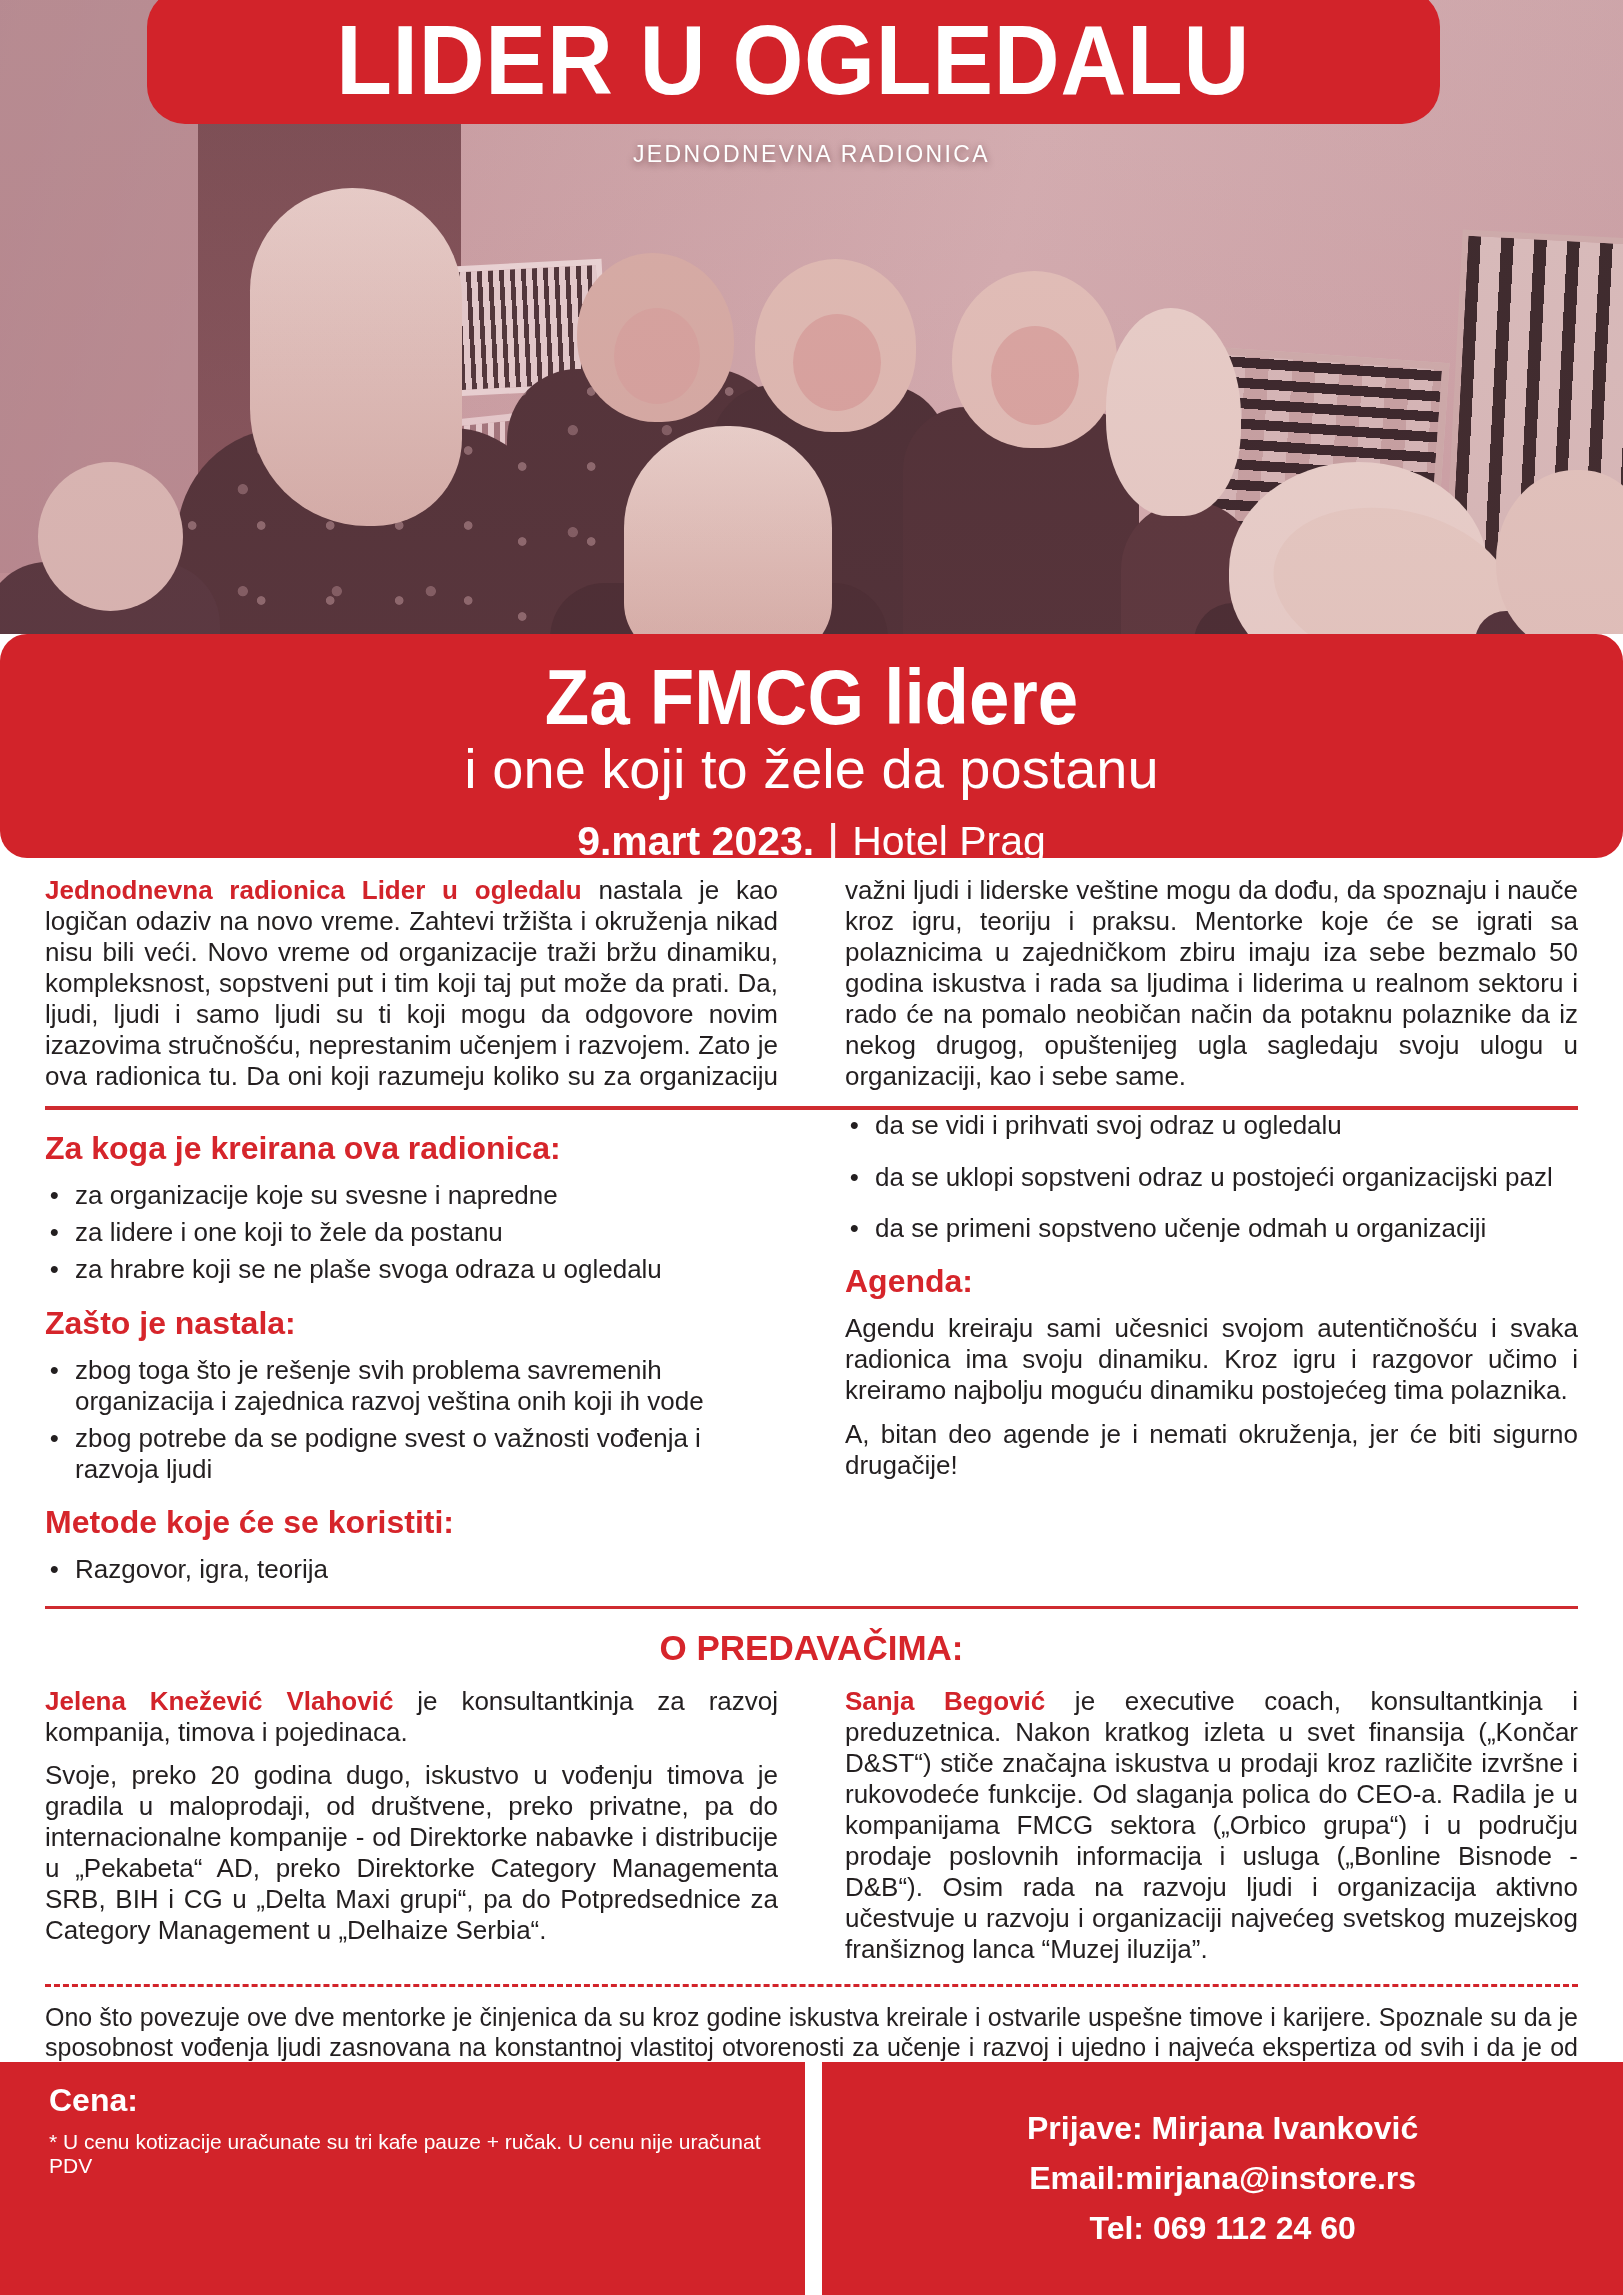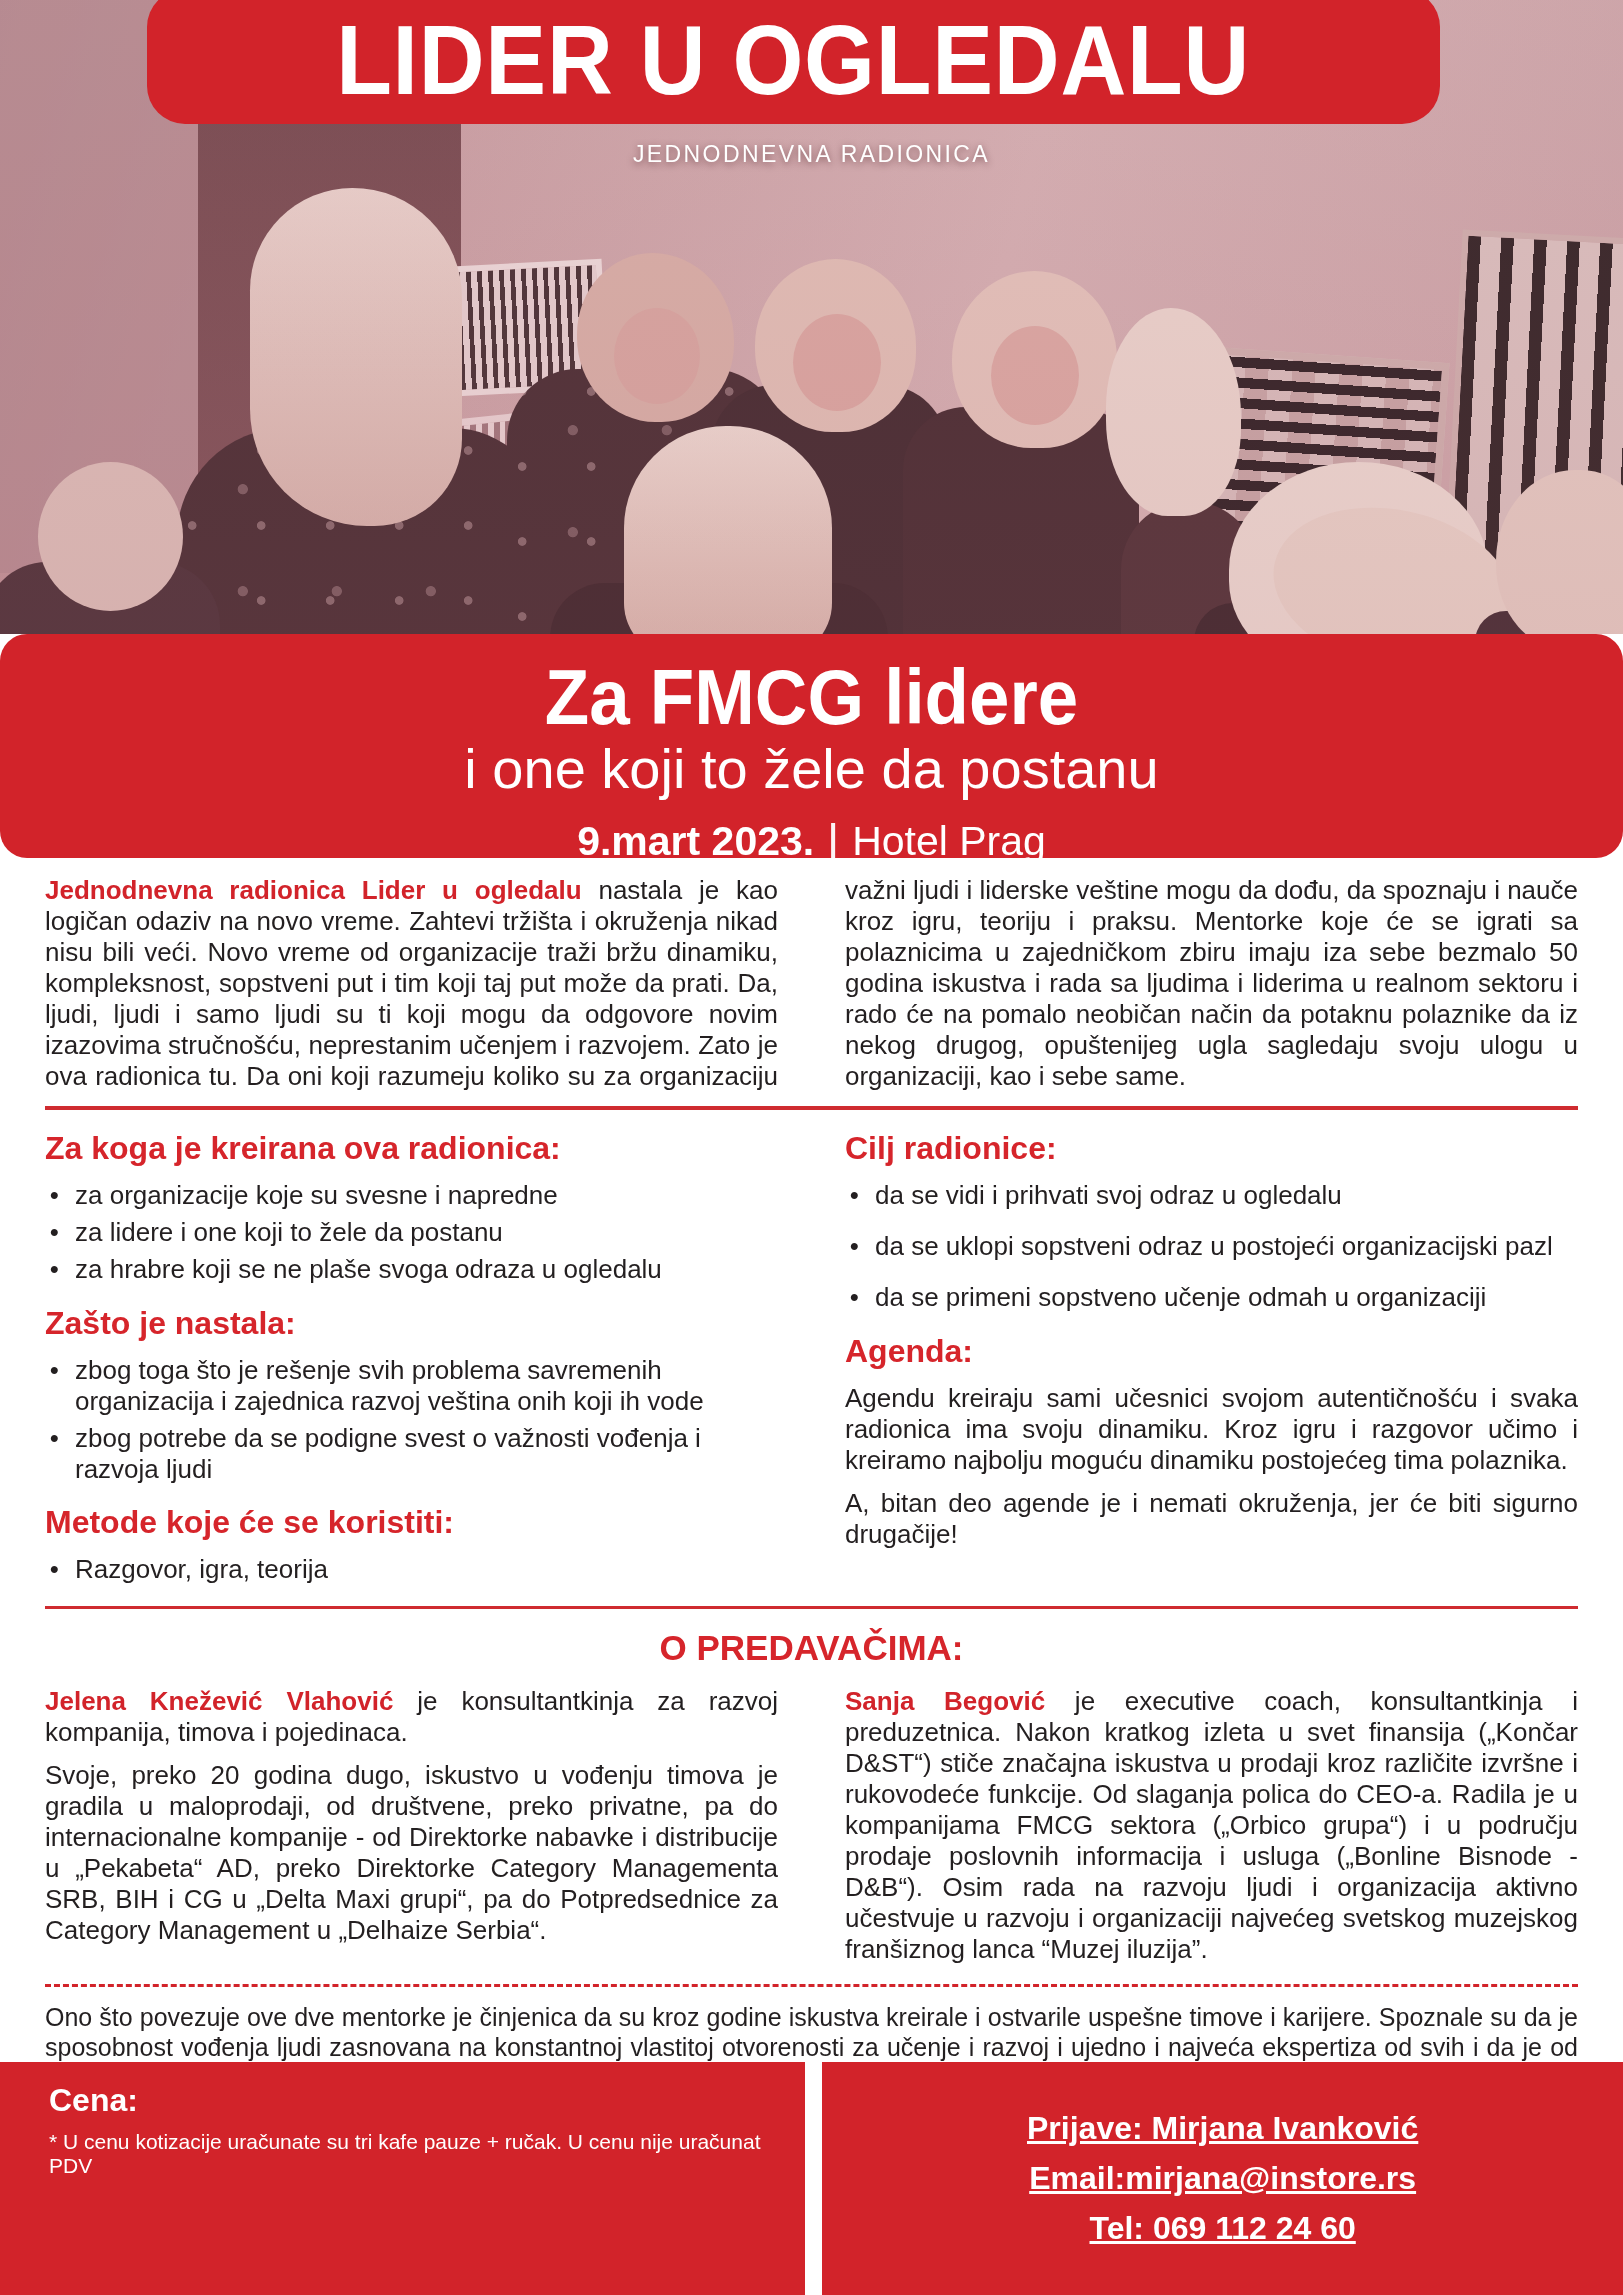--- a/index.html
+++ b/index.html
@@ -76,21 +76,21 @@
   ul.blist.spread li{margin-bottom:20.4px;}
   .para-gap{margin-top:12.6px;}
   .speakers-heading{color:#d6252b;font-size:35px;font-weight:700;text-align:center;margin:19px 0 17.3px 0;}
   .closing{font-size:25px;line-height:30px;text-align:justify;margin:15.7px 0 0 0;}
 
   
   .footer{flex:0 0 233px;height:233px;display:flex;margin-top:auto;}
   .f-left{width:805px;background:#d2232a;color:#fff;padding:20.4px 31px 0 49px;box-sizing:border-box;}
   .f-gap{width:17.3px;background:#ffffff;}
   .f-right{flex:1;background:#d2232a;color:#fff;display:flex;flex-direction:column;
-           align-items:center;justify-content:center;gap:13.4px;text-decoration:underline;}
+           align-items:center;justify-content:center;gap:13.4px;}
   .price-heading{font-size:32px;font-weight:700;margin-bottom:3px;}
   ul.prices{list-style:none;margin:0;padding:0;}
   ul.prices li{position:relative;padding-left:31px;font-size:29px;line-height:38px;font-weight:700;}
   ul.prices li::before{content:"•";position:absolute;left:3.1px;top:0;}
   .price-note{font-size:21px;font-weight:400;margin-top:11px;}
   .contact-line{font-size:32px;font-weight:700;}
 </style>
 </head>
 <body>
 
@@ -181,21 +181,20 @@
         <ul class="blist">
           <li>zbog toga što je rešenje svih problema savremenih organizacija i zajednica razvoj veština onih koji ih vode</li>
           <li>zbog potrebe da se podigne svest o važnosti vođenja i razvoja ljudi</li>
         </ul>
         <h3 class="sec">Metode koje će se koristiti:</h3>
         <ul class="blist">
           <li>Razgovor, igra, teorija</li>
         </ul>
       </div>
       <div>
-        <h3 class="sec">Cilj radionice:</h3>
         <ul class="blist spread">
           <li>da se vidi i prihvati svoj odraz u ogledalu</li>
           <li>da se uklopi sopstveni odraz u postojeći organizacijski pazl</li>
           <li>da se primeni sopstveno učenje odmah u organizaciji</li>
         </ul>
         <h3 class="sec">Agenda:</h3>
         <p class="body-text">Agendu kreiraju sami učesnici svojom autentičnošću i svaka radionica ima svoju dinamiku. Kroz igru i razgovor učimo i kreiramo najbolju moguću dinamiku postojećeg tima polaznika.</p>
         <p class="body-text para-gap">A, bitan deo agende je i nemati okruženja, jer će biti sigurno drugačije!</p>
       </div>
     </div>

